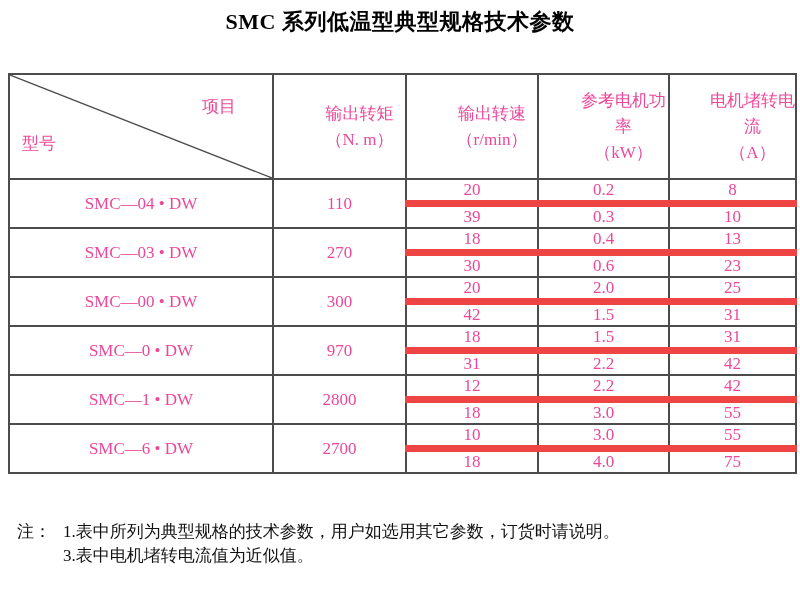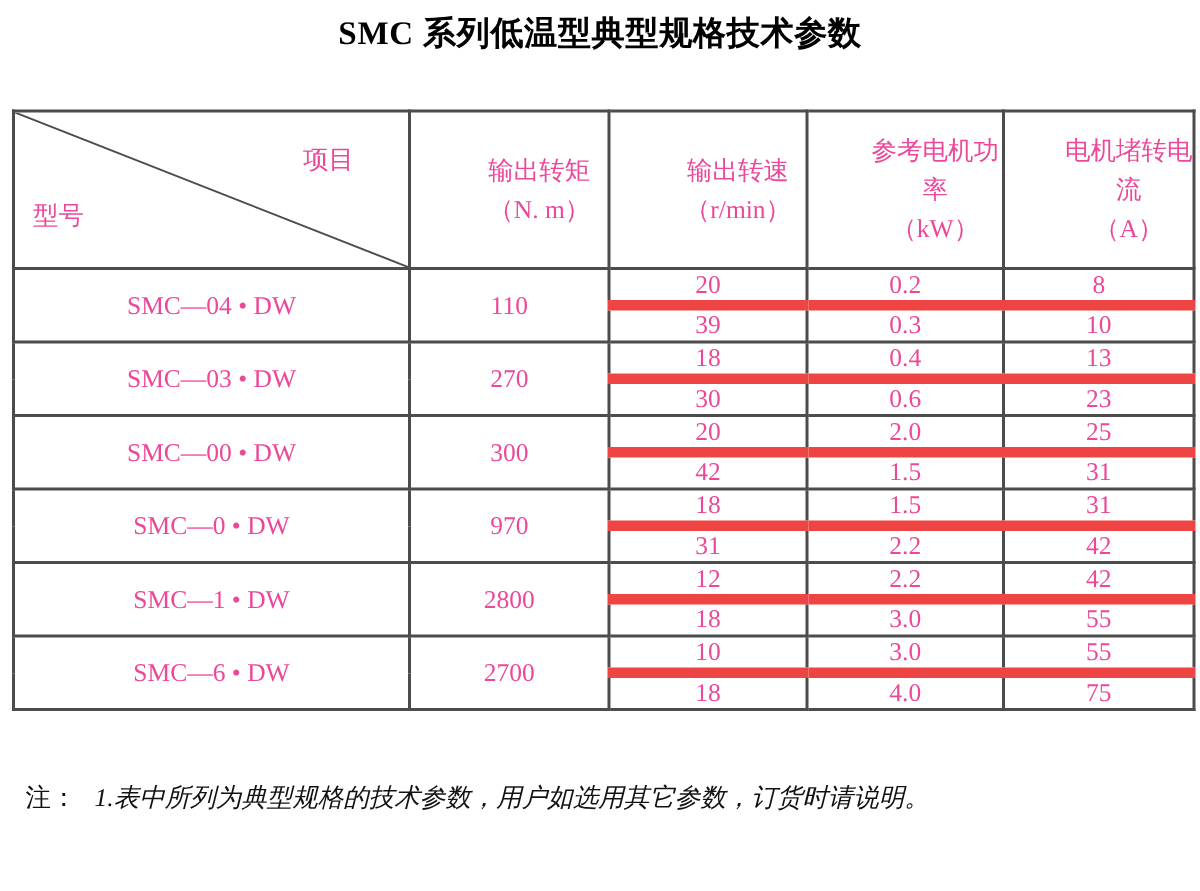--- a/index.html
+++ b/index.html
@@ -52,21 +52,21 @@
   tr.g-bot td.v { border-top: 1px solid #6e6e6e; }
   .notes {
     position: absolute;
     left: 17px; top: 520px;
     display: flex;
     gap: 12px;
     font-size: 17px;
     line-height: 23.5px;
     white-space: nowrap;
   }
-  .notes-items div { height: 23.5px; font-style: italic; }
+  .notes-items div { height: 23.5px; }
 </style>
 </head>
 <body>
 
 <div class="page-title">SMC 系列低温型典型规格技术参数</div>
 
 <table class="spec">
   <colgroup>
     <col style="width:264px">
       <col style="width:133px">
@@ -179,14 +179,15 @@
       <td class="v">4.0</td>
       <td class="v">75</td>
     </tr>
   </tbody>
 </table>
 
 <div class="notes">
   <span>注：</span>
   <div class="notes-items">
     <div>1.表中所列为典型规格的技术参数，用户如选用其它参数，订货时请说明。</div>
+    <div>3.表中电机堵转电流值为近似值。</div>
   </div>
 </div>
 
 </body></html>

